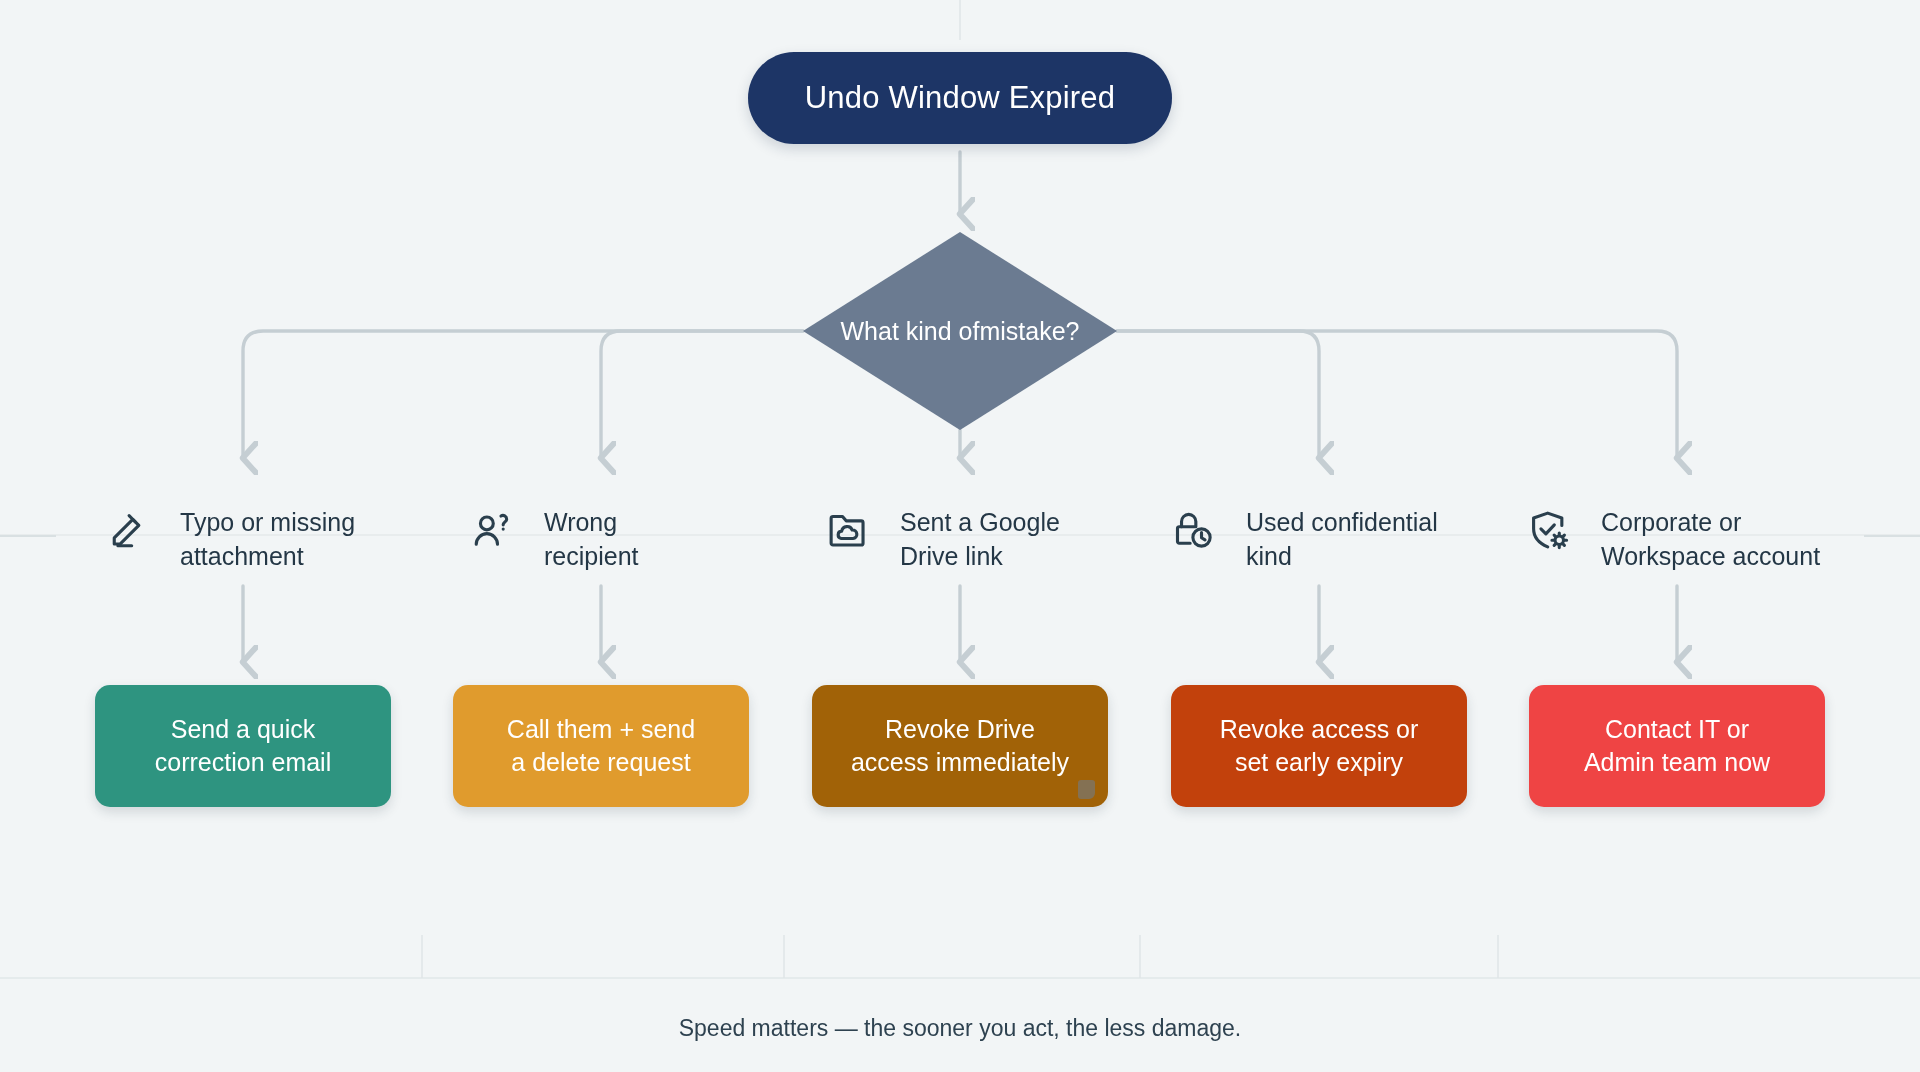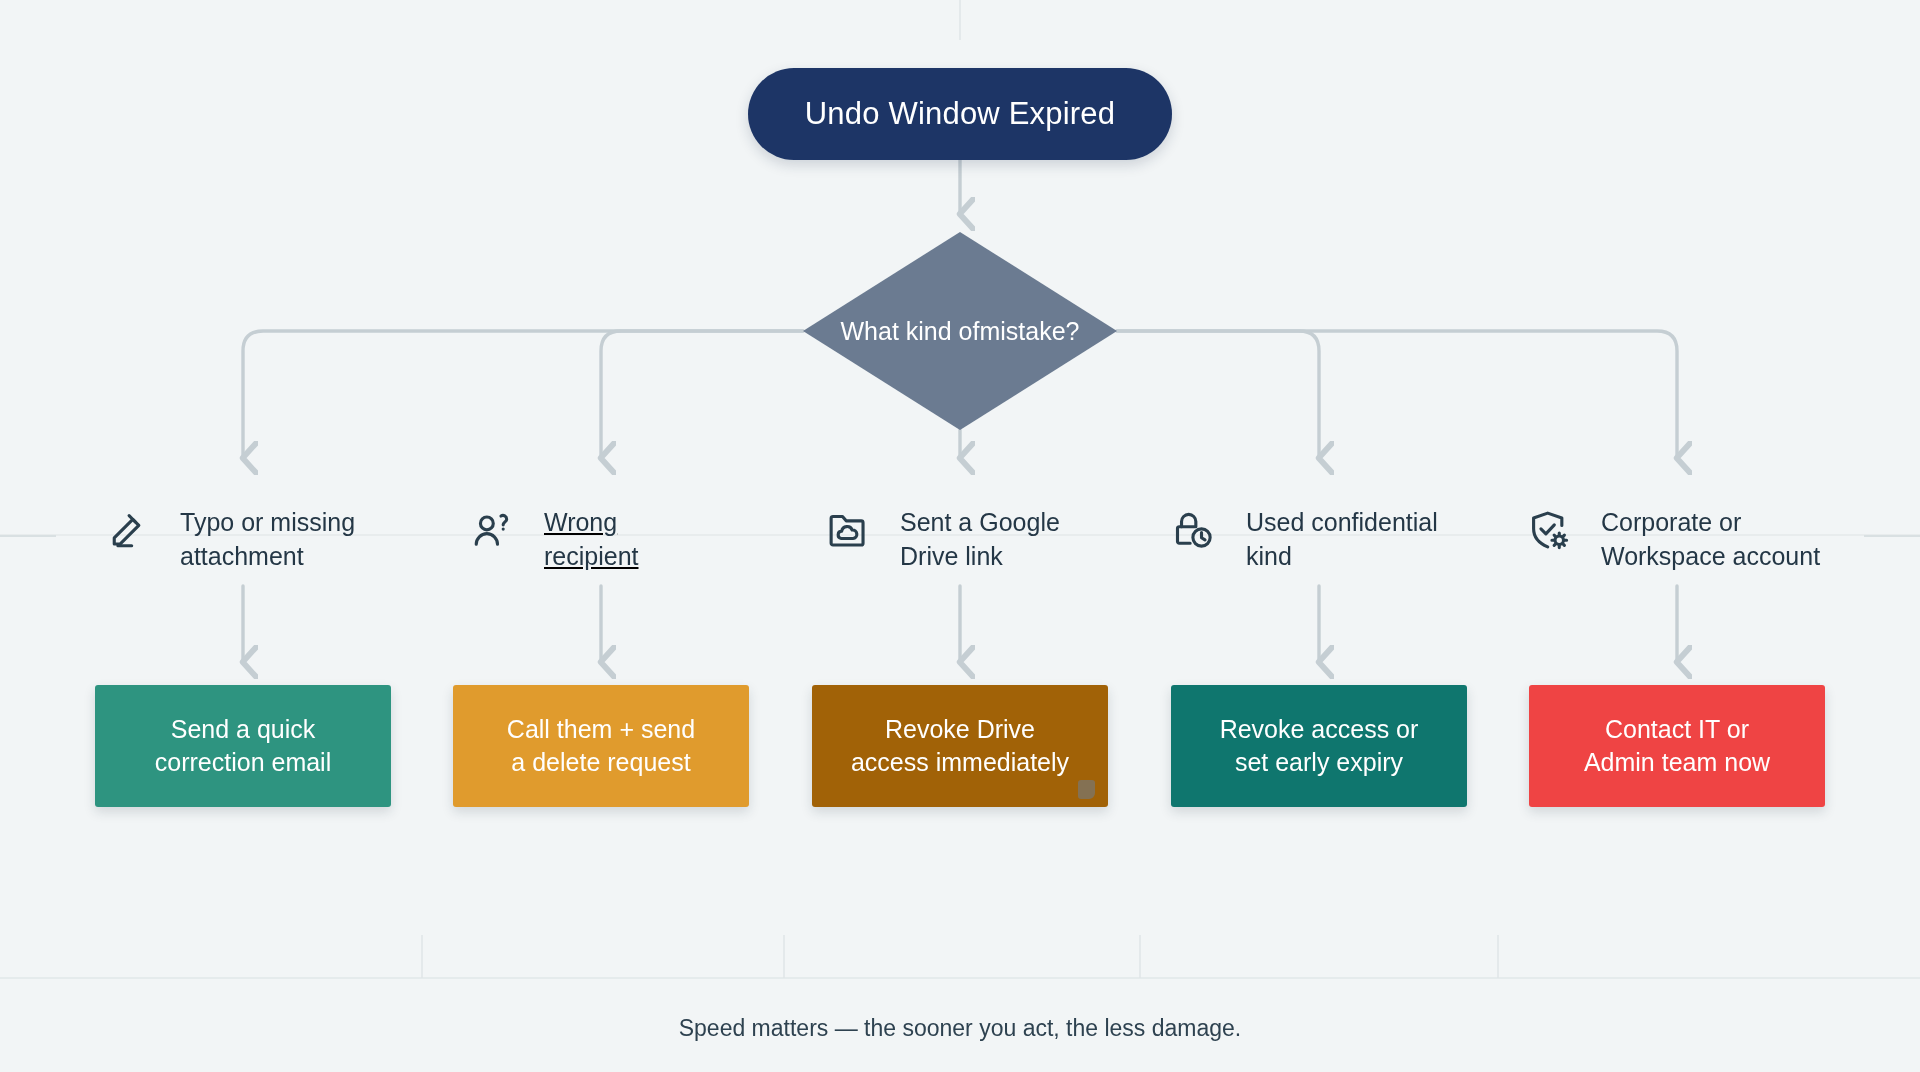--- a/index.html
+++ b/index.html
@@ -38,21 +38,21 @@
     position: absolute;
     inset: 0;
     z-index: 2;
   }
 
   .node { position: absolute; }
 
   
   .root-pill {
     left: 748px;
-    top: 68px;
+    top: 52px;
     width: 424px;
     height: 92px;
     background: #1d3566;
     border-radius: 46px;
     display: flex;
     align-items: center;
     justify-content: center;
     color: #ffffff;
     font-size: 31px;
     letter-spacing: .2px;
@@ -107,21 +107,21 @@
     font-size: 25px;
     line-height: 1.36;
     white-space: pre-line;
   }
 
   
   .outcome {
     top: 685px;
     width: 296px;
     height: 122px;
-    border-radius: 3px;
+    border-radius: 15px;
     display: flex;
     align-items: center;
     justify-content: center;
     text-align: center;
     color: #ffffff;
     font-size: 25px;
     line-height: 1.34;
     white-space: pre-line;
     box-shadow: 0 5px 12px rgba(30,45,60,.15);
     position: absolute;
@@ -210,21 +210,21 @@
       <svg viewBox="0 0 24 24" fill="none" stroke="currentColor" stroke-width="1.7" stroke-linecap="round" stroke-linejoin="round">
         <path d="M4.5 16.3 L14.6 6.2 l3.3 3.3 L7.8 19.6 H4.5 z"></path>
         <path d="M12.6 4.2 l3.3 3.3"></path>
         <path d="M6.5 20.6 H14"></path>
       </svg>
     </span>
     <span class="branch-label">Typo or missing
 attachment</span>
   </div>
 
-  <div class="node branch" style="left:470px;text-decoration:underline;">
+  <div class="node branch" style="left:470px;">
     <span class="branch-icon">
       <svg viewBox="0 0 24 24" fill="none" stroke="currentColor" stroke-width="1.7" stroke-linecap="round" stroke-linejoin="round">
         <circle cx="9.2" cy="8.4" r="3.5"></circle>
         <path d="M3.4 19.8 a5.8 5.8 0 0 1 11.6 0"></path>
         <path d="M16.9 4.4 a2 2 0 0 1 3.1 1.7 c0 1.4 -1.9 1.6 -1.9 3.1"></path>
         <circle cx="18.1" cy="11.5" r=".85" fill="currentColor" stroke="none"></circle>
       </svg>
     </span>
     <span class="branch-label">Wrong
 recipient</span>
@@ -277,21 +277,21 @@
     <span>Call them + send
 a delete request</span>
   </div>
 
   <div class="outcome" style="left:812px; background:#a16207;">
     <span>Revoke Drive
 access immediately</span>
     <span class="speck"></span>
   </div>
 
-  <div class="outcome" style="left:1171px; background:#0f766e;">
+  <div class="outcome" style="left:1171px; background:#c2410c;">
     <span>Revoke access or
 set early expiry</span>
   </div>
 
   <div class="outcome" style="left:1529px; background:#ef4444;">
     <span>Contact IT or
 Admin team now</span>
   </div>
 
 </div>

